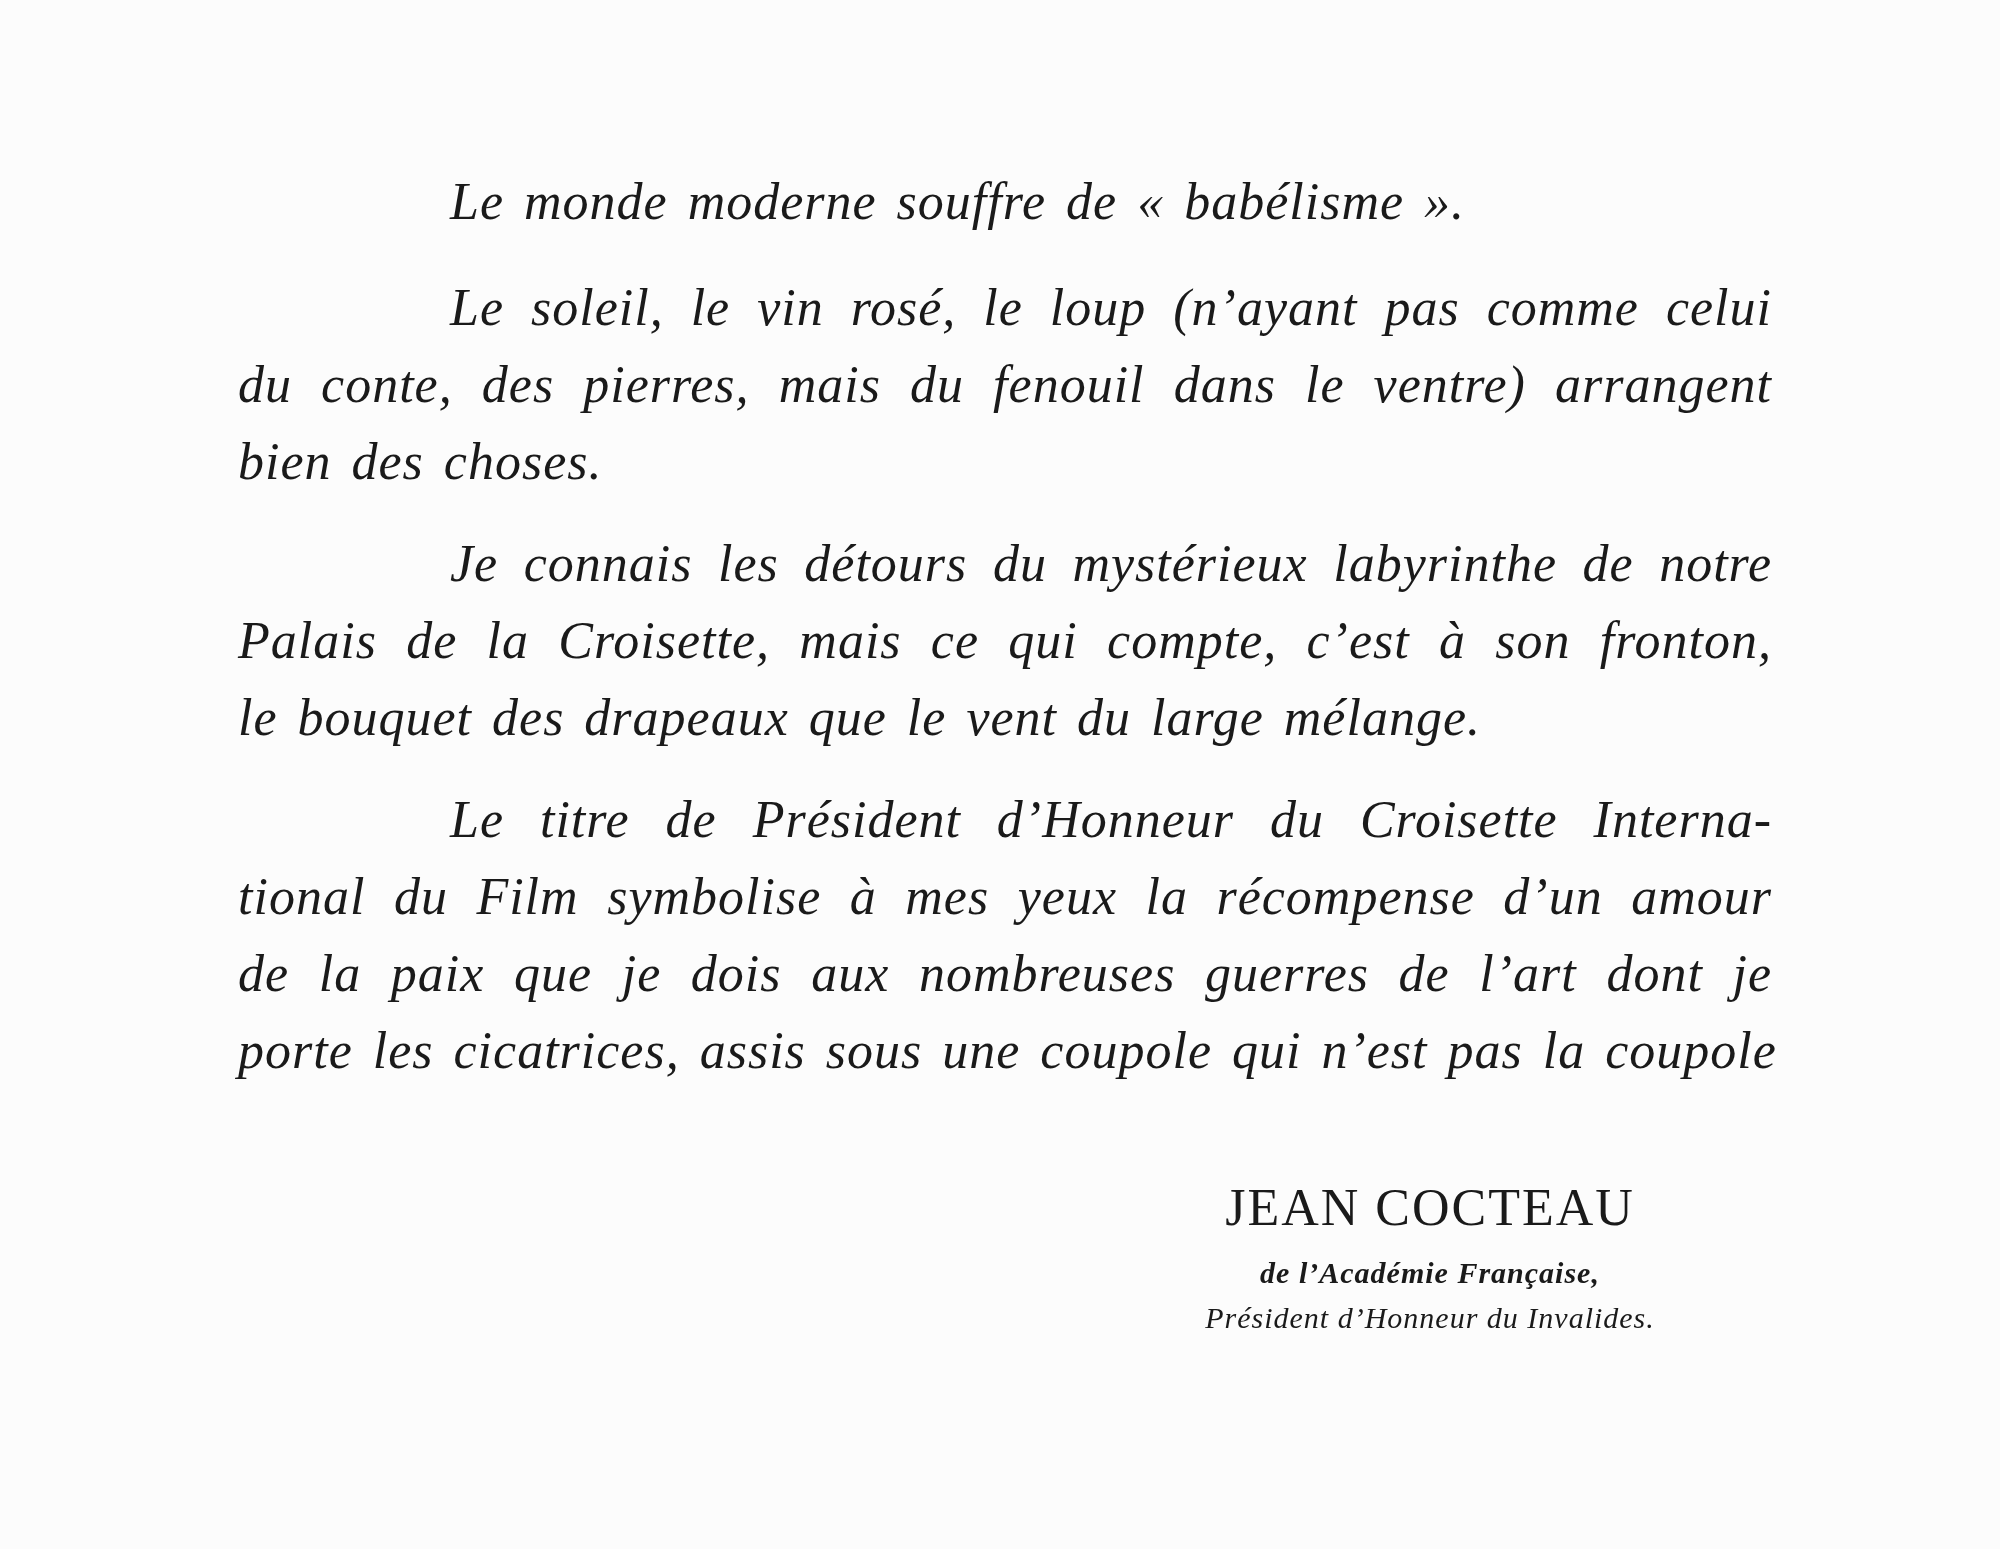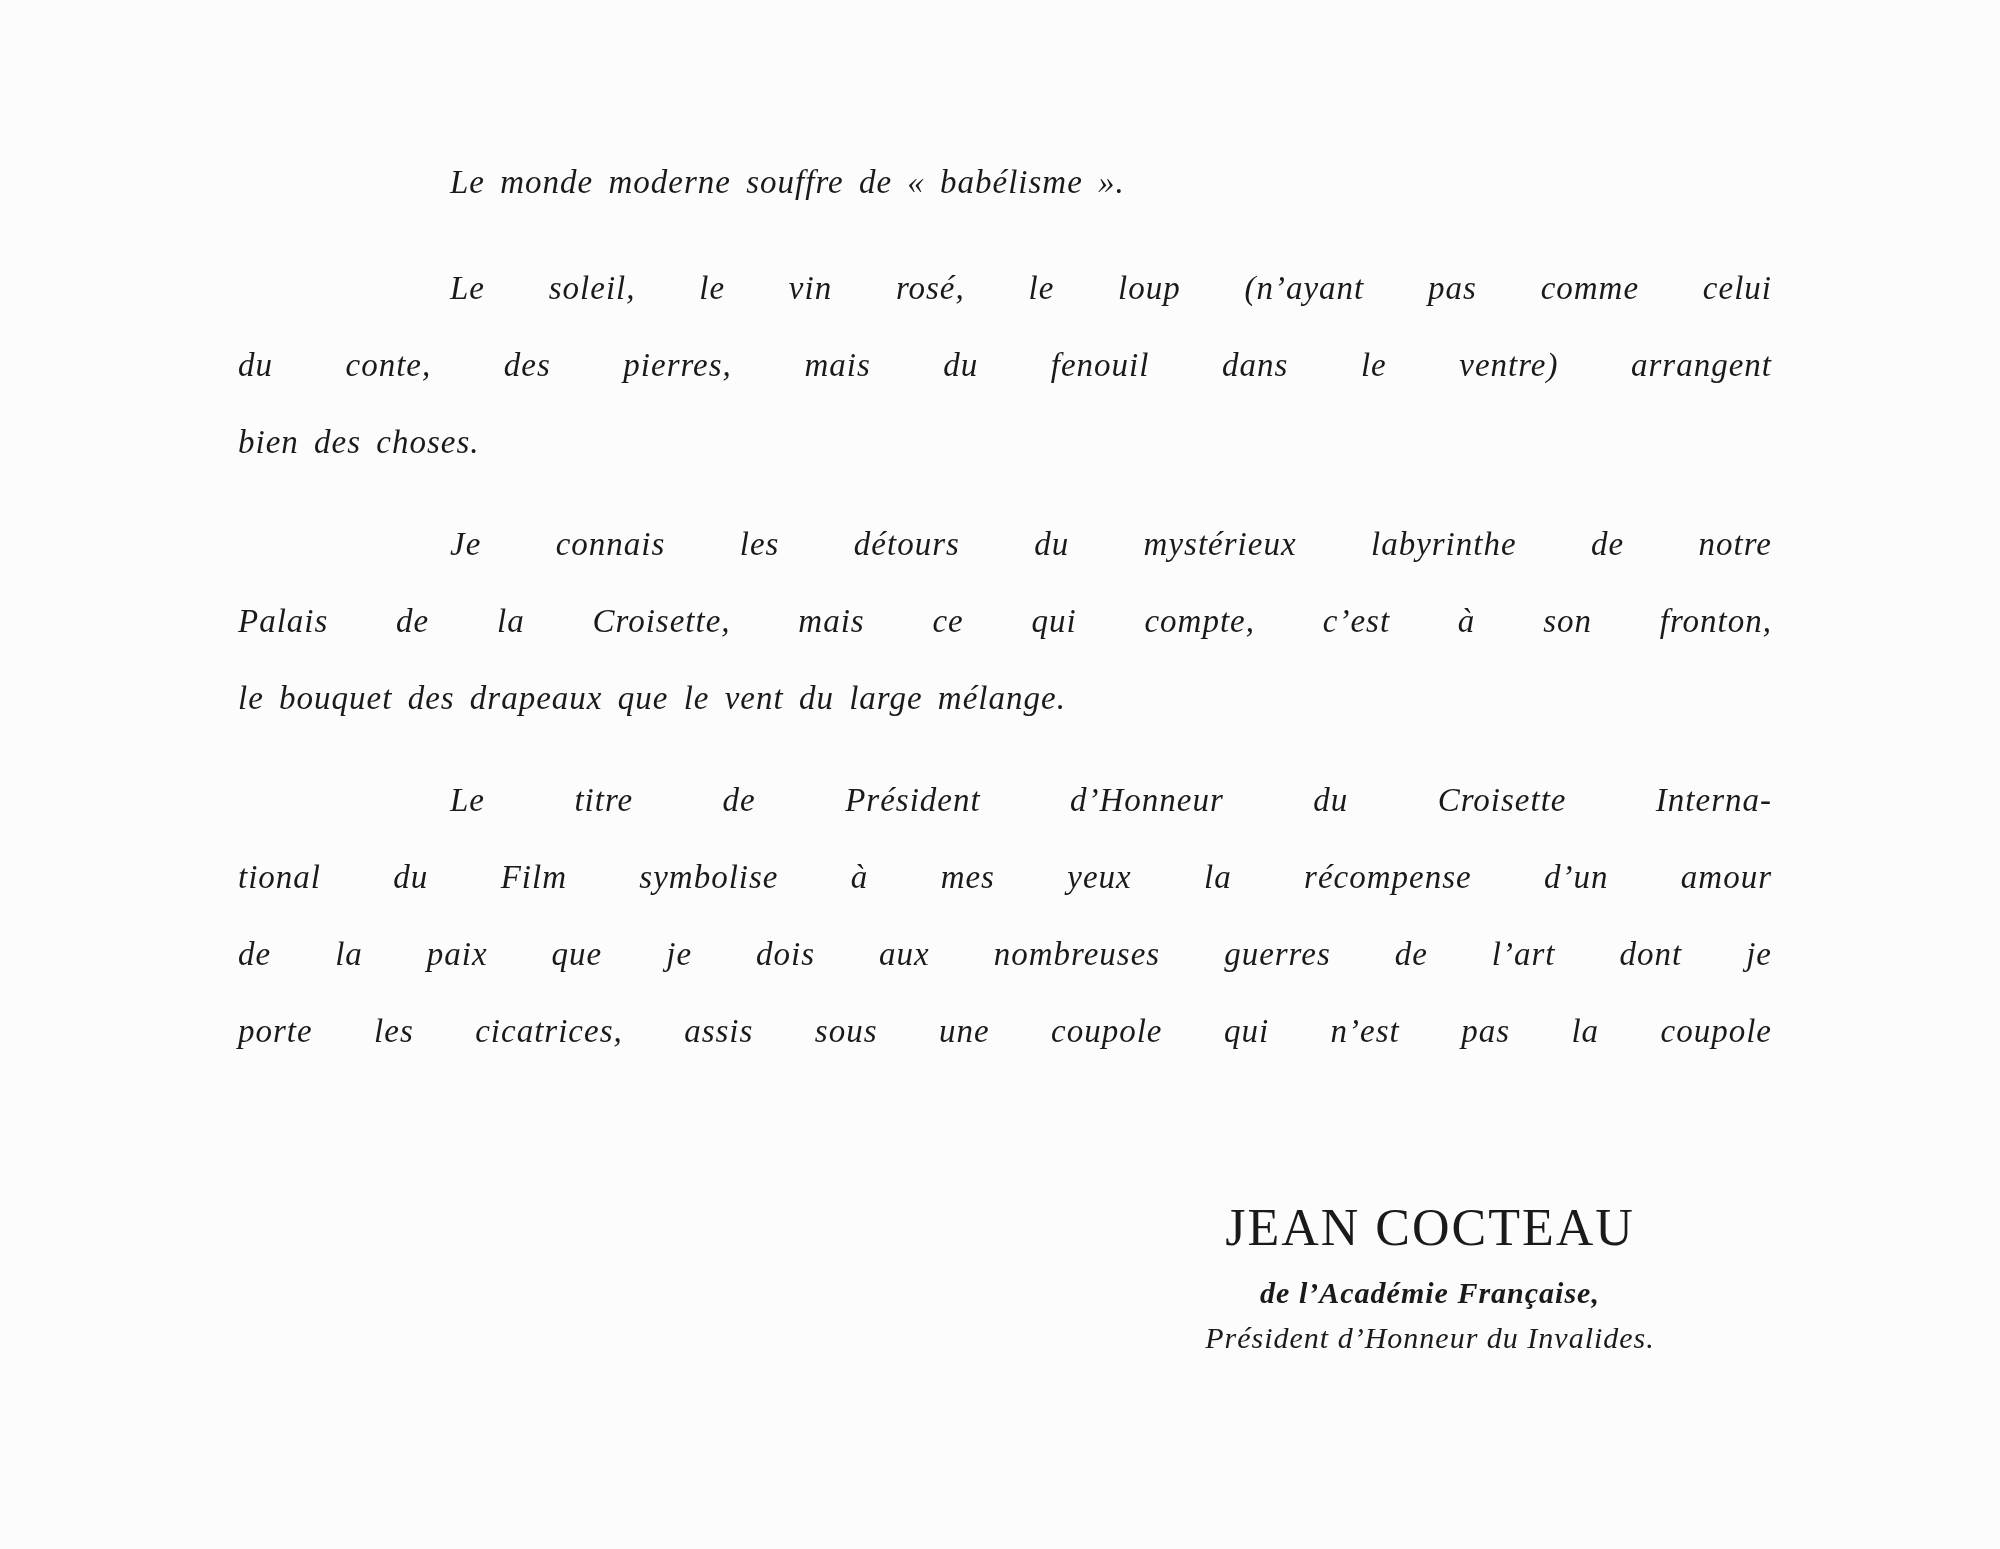--- a/index.html
+++ b/index.html
@@ -19,40 +19,40 @@
       position: absolute;
       left: 0; top: 0;
       width: 2000px; height: 1549px;
       background: #fcfcfc;
     }
     .line {
       position: absolute;
       left: 238px;
       width: 1534px;
       font-style: italic;
-      font-size: 33px;
+      font-size: 52px;
       line-height: 60px;
       white-space: nowrap;
       letter-spacing: 1px;
       word-spacing: 6px;
+      margin-top: 20px;
     }
     .line.justify {
       text-align: justify;
       text-align-last: justify;
     }
     .line.indent {
       left: 450px;
       width: 1322px;
     }
     .signature {
       position: absolute;
       left: 1150px;
       width: 560px;
       text-align: center;
-      margin-top: 20px;
     }
     .sig-name {
       top: 1178px;
       font-style: normal;
       font-size: 52px;
       line-height: 60px;
       letter-spacing: 2px;
     }
     .sig-title {
       font-style: italic;

